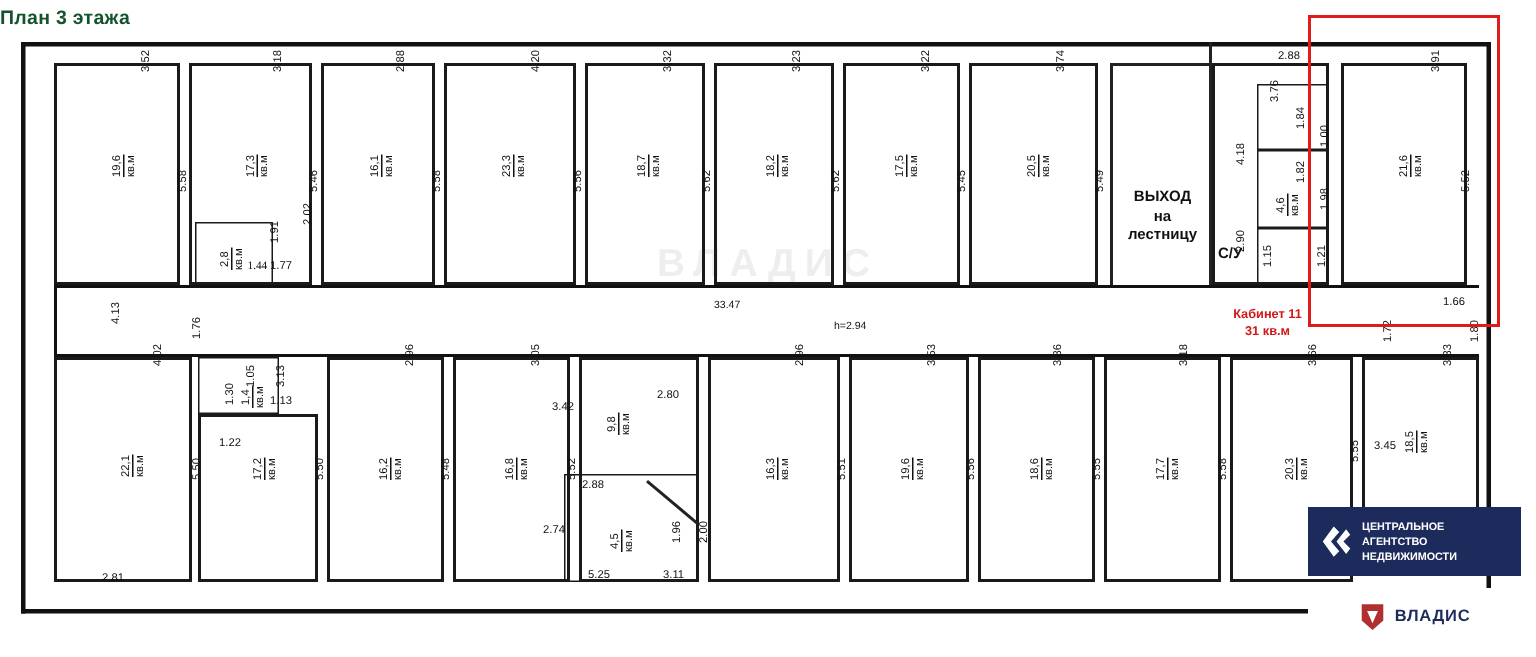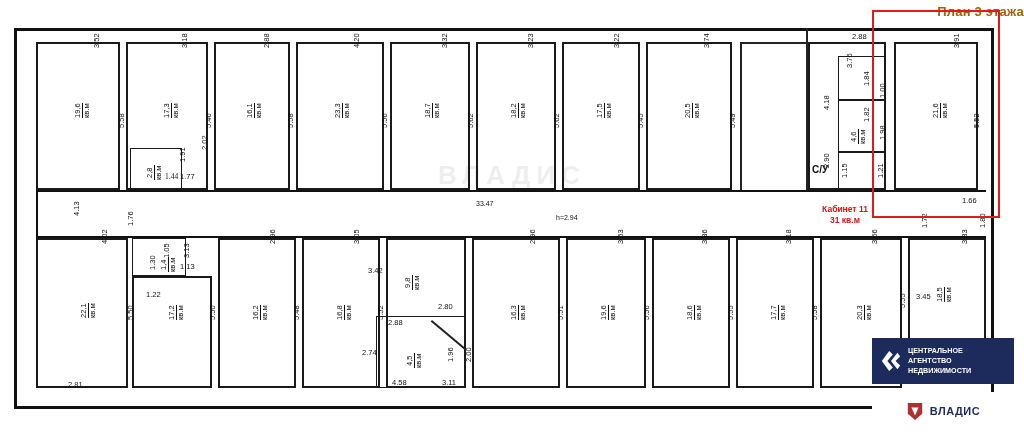--- a/index.html
+++ b/index.html
@@ -15,24 +15,24 @@
     width: 1024px;
     height: 438px;
     background: #ffffff;
     overflow: hidden;
   }
   .title {
     position: absolute;
     top: 4px;
     left: 0;
     width: 1024px;
-    text-align: right;
+    text-align: left;
     font-size: 13px;
     font-weight: bold;
-    color: #a16207;
+    color: #14532d;
     letter-spacing: 0.2px;
   }
   
   .wall {
     position: absolute;
     background: #111111;
   }
   .wall-thin {
     position: absolute;
     background: #222222;
@@ -228,20 +228,25 @@
   <div class="area" style="left:596px; top:118px;"><b>17,5</b><span>кв.м</span></div>
 
   <div class="room" style="left:646px; top:42px; width:86px; height:148px;"></div>
   <div class="dim" style="left:702px; top:48px; transform:rotate(-90deg); transform-origin:left top;">3.74</div>
   <div class="dim" style="left:728px; top:128px; transform:rotate(-90deg); transform-origin:left top;">5.49</div>
   <div class="area" style="left:684px; top:118px;"><b>20,5</b><span>кв.м</span></div>
 
   <div class="wall-thin" style="left:740px; top:42px; width:2px; height:148px;"></div>
   <div class="wall-thin" style="left:806px; top:28px; width:2px; height:162px;"></div>
   <div class="wall-thin" style="left:740px; top:42px; width:68px; height:2px;"></div>
+  <div class="exit" style="left:742px; top:126px; width:66px;">
+    <div>ВЫХОД</div>
+    <div>на</div>
+    <div>лестницу</div>
+  </div>
 
   <div class="room" style="left:808px; top:42px; width:78px; height:148px;"></div>
   <div class="room-inner" style="left:838px; top:56px; width:48px; height:44px;"></div>
   <div class="room-inner" style="left:838px; top:100px; width:48px; height:52px;"></div>
   <div class="room-inner" style="left:838px; top:152px; width:48px; height:38px;"></div>
   <div class="dim" style="left:852px; top:32px;">2.88</div>
   <div class="dim" style="left:845px; top:68px; transform:rotate(-90deg); transform-origin:left top;">3.76</div>
   <div class="dim" style="left:862px; top:86px; transform:rotate(-90deg); transform-origin:left top;">1.84</div>
   <div class="dim" style="left:878px; top:98px; transform:rotate(-90deg); transform-origin:left top;">1.00</div>
   <div class="dim" style="left:822px; top:110px; transform:rotate(-90deg); transform-origin:left top;">4.18</div>
@@ -297,26 +302,26 @@
 
   <div class="room" style="left:302px; top:238px; width:78px; height:150px;"></div>
   <div class="dim" style="left:352px; top:244px; transform:rotate(-90deg); transform-origin:left top;">3.05</div>
   <div class="dim" style="left:376px; top:320px; transform:rotate(-90deg); transform-origin:left top;">5.52</div>
   <div class="area" style="left:336px; top:320px;"><b>16,8</b><span>кв.м</span></div>
 
   <div class="room" style="left:386px; top:238px; width:80px; height:150px;"></div>
   <div class="room-inner" style="left:376px; top:316px; width:90px; height:72px;"></div>
   <div class="wall-thin" style="left:432px; top:320px; width:44px; height:2px; transform:rotate(40deg); transform-origin:left top;"></div>
   <div class="dim" style="left:368px; top:266px;">3.42</div>
-  <div class="dim" style="left:438px; top:258px;margin-top:44px;">2.80</div>
+  <div class="dim" style="left:438px; top:258px;">2.80</div>
   <div class="dim" style="left:388px; top:318px;">2.88</div>
   <div class="dim" style="left:362px; top:348px;">2.74</div>
   <div class="dim" style="left:446px; top:362px; transform:rotate(-90deg); transform-origin:left top;">1.96</div>
   <div class="dim" style="left:464px; top:362px; transform:rotate(-90deg); transform-origin:left top;">2.00</div>
-  <div class="dim" style="left:392px; top:378px;">4.58</div>
+  <div class="dim" style="left:392px; top:378px;">5.25</div>
   <div class="dim" style="left:442px; top:378px;">3.11</div>
   <div class="area" style="left:404px; top:290px;"><b>9,8</b><span>кв.м</span></div>
   <div class="area" style="left:406px; top:368px;"><b>4,5</b><span>кв.м</span></div>
 
   <div class="room" style="left:472px; top:238px; width:88px; height:150px;"></div>
   <div class="dim" style="left:528px; top:244px; transform:rotate(-90deg); transform-origin:left top;">2.96</div>
   <div class="dim" style="left:556px; top:320px; transform:rotate(-90deg); transform-origin:left top;">5.51</div>
   <div class="area" style="left:510px; top:320px;"><b>16,3</b><span>кв.м</span></div>
 
   <div class="room" style="left:566px; top:238px; width:80px; height:150px;"></div>

